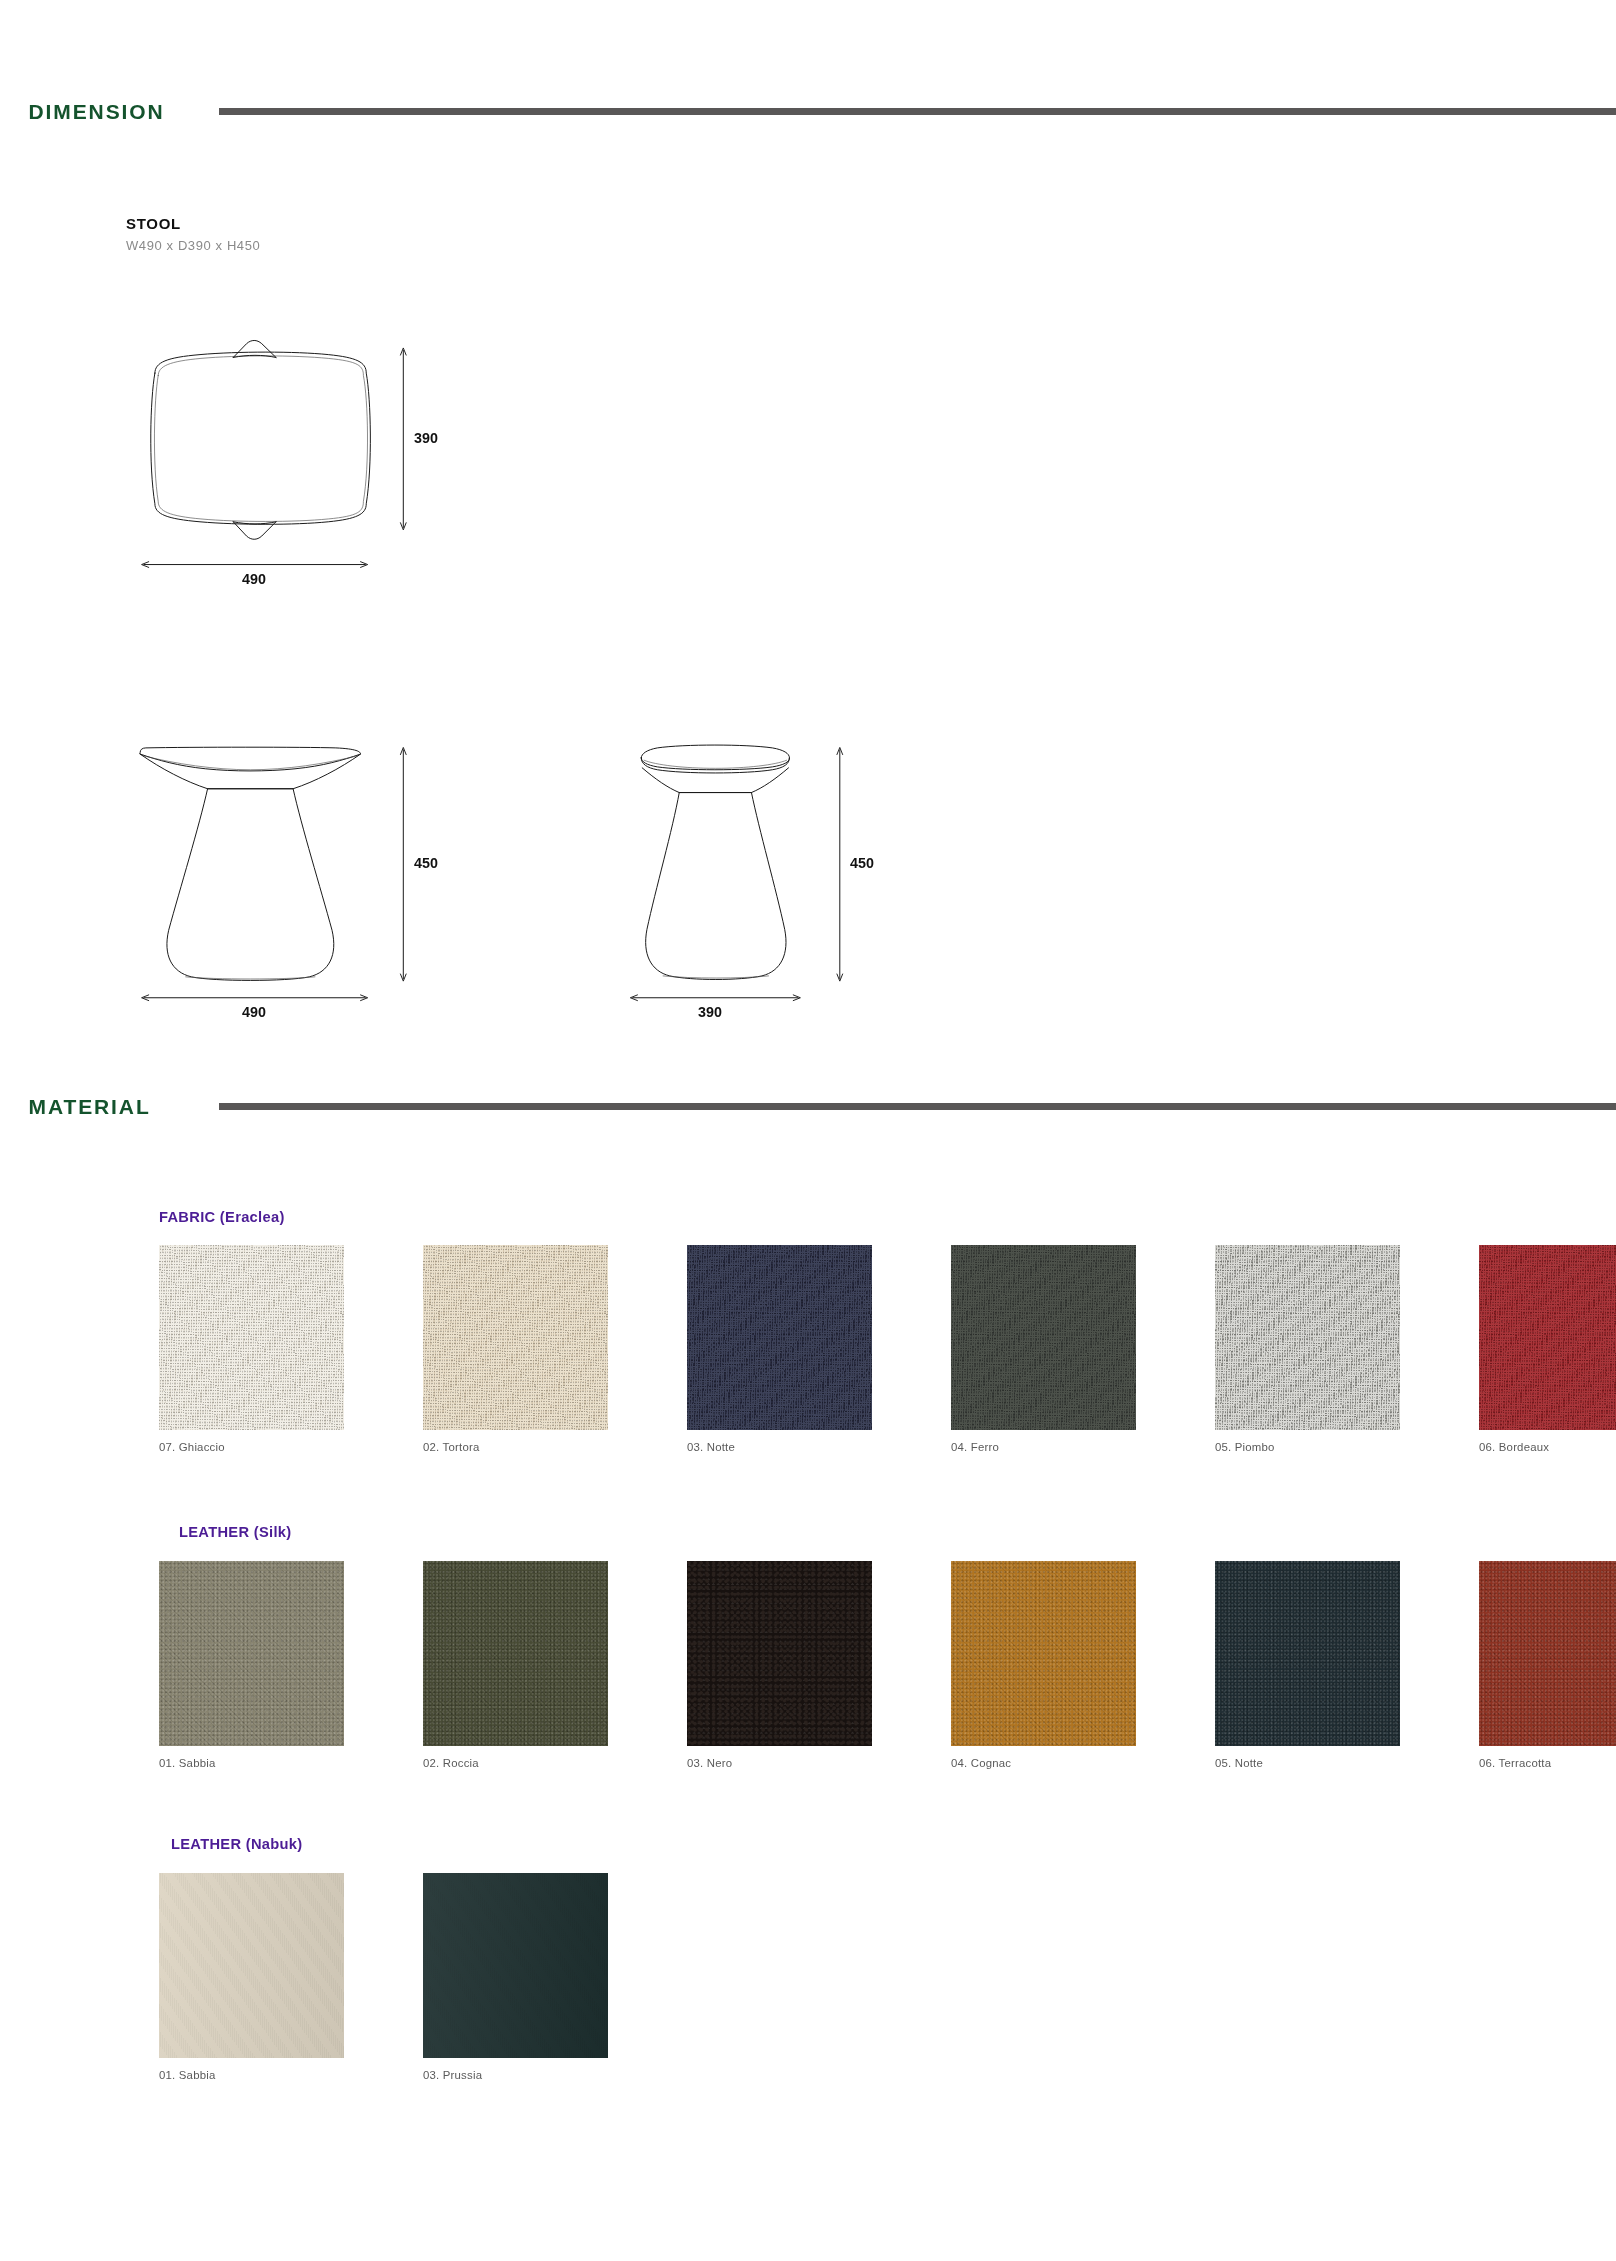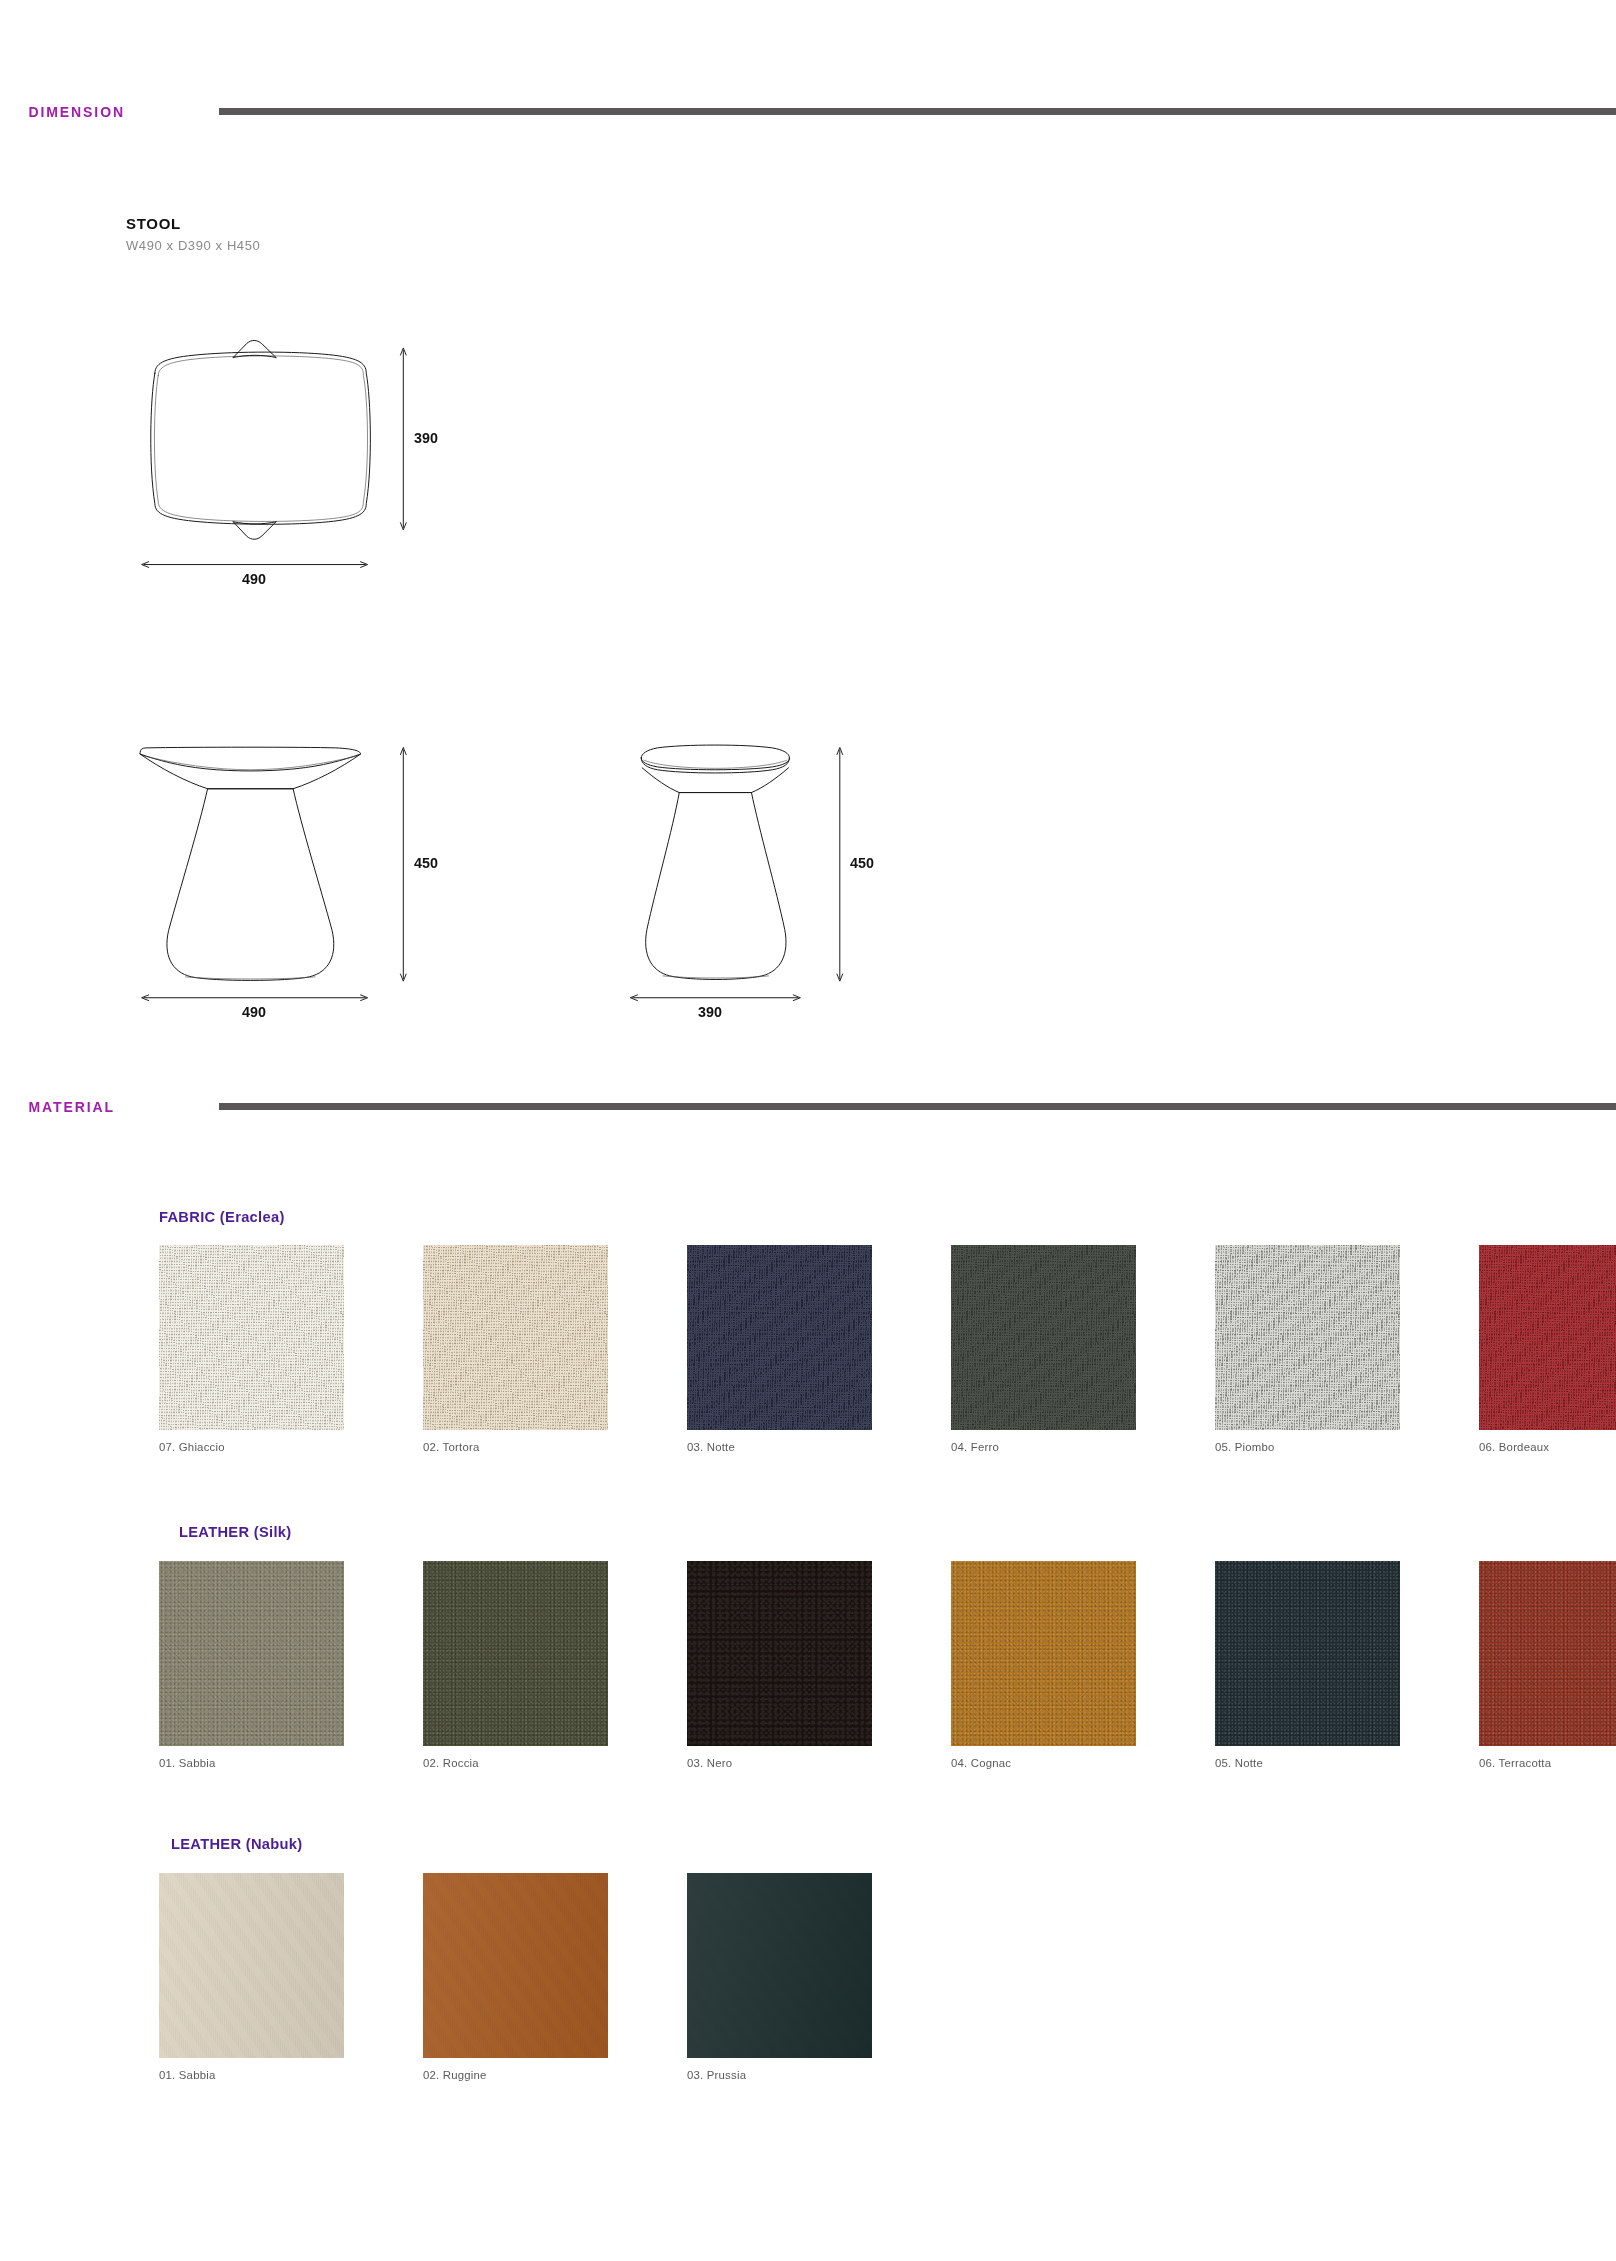--- a/index.html
+++ b/index.html
@@ -21,24 +21,24 @@
     position: absolute;
     left: 0;
     width: 1616px;
     height: 33px;
     display: flex;
     align-items: center;
   }
   .section-title {
     position: absolute;
     left: 28.5px;
-    font-size: 14px;
+    font-size: 21px;
     font-weight: bold;
     letter-spacing: 1.9px;
-    color: #a21caf;
+    color: #14532d;
     white-space: nowrap;
   }
   .section-rule {
     position: absolute;
     left: 219px;
     right: 0;
     height: 7.6px;
     background: #595757;
   }
 
@@ -305,24 +305,18 @@
 <div class="material-group-title" style="left:171px; top:1836px;">LEATHER (Nabuk)</div>
 <div class="swatch-row" id="row-2" style="left:159px; top:1873px;">
     <div class="swatch-cell">
       <div class="swatch-chip">
         <div class="tex" style="background-color:#ddd4c2;background-image:linear-gradient(100deg, rgba(255,255,255,.07), rgba(0,0,0,.07)),repeating-linear-gradient(88deg, rgba(0,0,0,.035) 0 0.5px, transparent 0.5px 1.9px);"></div>
       </div>
       <div class="swatch-label">01. Sabbia</div>
     </div>
     <div class="swatch-cell">
       <div class="swatch-chip">
-        <div class="tex" style="background-color:#a65b23;background-image:linear-gradient(100deg, rgba(255,255,255,.07), rgba(0,0,0,.07)),repeating-linear-gradient(88deg, rgba(0,0,0,.035) 0 0.5px, transparent 0.5px 1.9px);"></div>
-      </div>
-      <div class="swatch-label">02. Ruggine</div>
-    </div>
-    <div class="swatch-cell">
-      <div class="swatch-chip">
         <div class="tex" style="background-color:#1d2f2f;background-image:linear-gradient(100deg, rgba(255,255,255,.07), rgba(0,0,0,.07)),repeating-linear-gradient(88deg, rgba(0,0,0,.035) 0 0.5px, transparent 0.5px 1.9px);"></div>
       </div>
       <div class="swatch-label">03. Prussia</div>
     </div>
   </div>
 
 
 </body></html>

